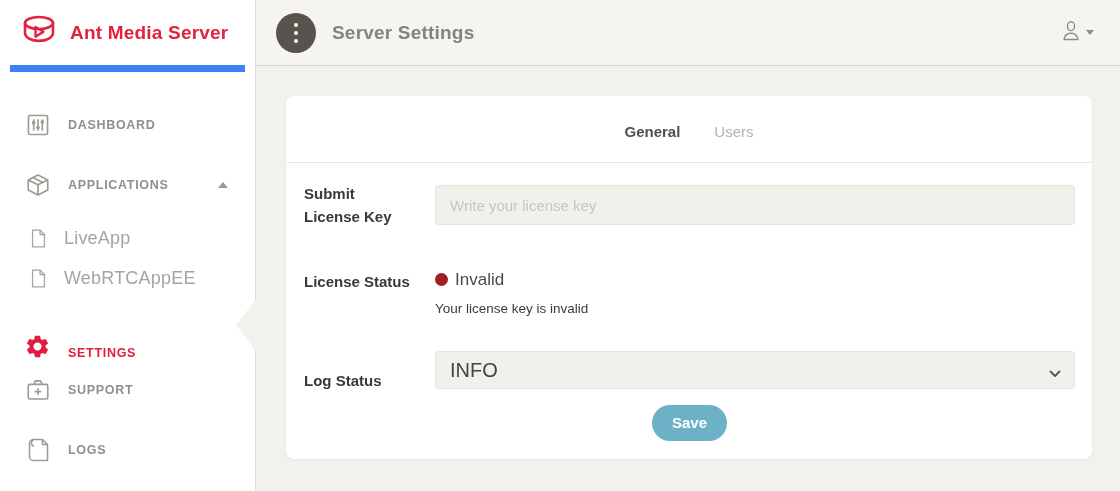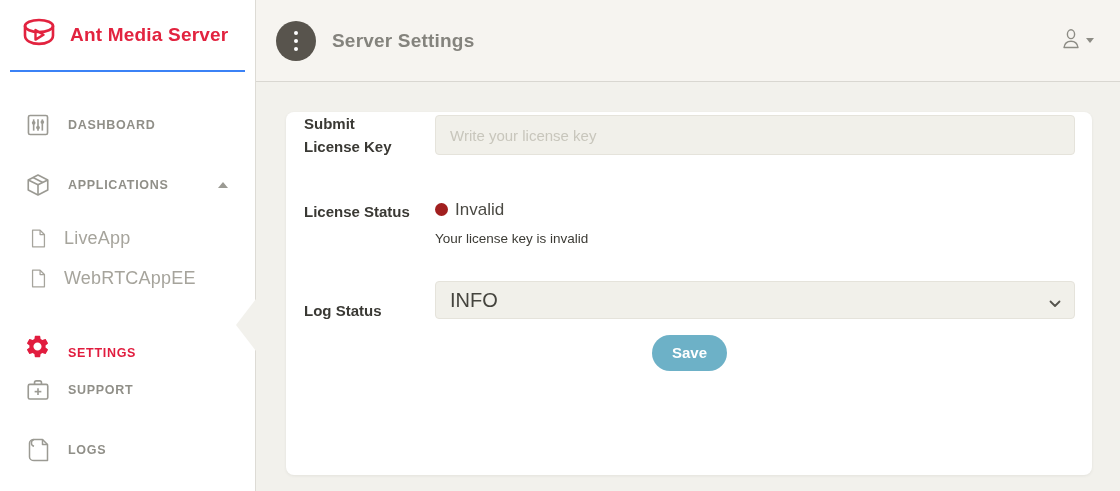--- a/index.html
+++ b/index.html
@@ -15,21 +15,21 @@
   .sidebar {
     position: relative;
     width: 256px; min-width: 256px; height: 100%;
     background: #ffffff;
     border-right: 1px solid #ddDBd5;
   }
   .logo {
     height: 72px; margin: 0 10px;
     display: flex; align-items: center; gap: 11px;
     padding-left: 9px;
-    border-bottom: 2px solid #3b82f6;
+    border-bottom: 7px solid #3b82f6;
     cursor: pointer;
   }
   .logo-text { font-size: 19px; font-weight: 700; color: #e2233f; letter-spacing: 0.2px; }
   .nav { padding-top: 23px; }
   .nav-item {
     display: flex; align-items: center;
     height: 60px; padding-left: 24px; cursor: pointer;
   }
   .nav-item .ic { width: 27px; display: flex; justify-content: center; }
   .nav-item .lbl {
@@ -58,21 +58,21 @@
     position: absolute; right: -1px; top: 299px;
     width: 0; height: 0;
     border-top: 26px solid transparent;
     border-bottom: 26px solid transparent;
     border-right: 20px solid #f2f1ec;
   }
 
   
   .main { flex: 1; display: flex; flex-direction: column; }
   .topbar {
-    height: 82px; background: #f6f4f0;
+    height: 66px; background: #f6f4f0;
     border-bottom: 1px solid #d9d7d1;
     display: flex; align-items: center;
     padding: 0 26px 0 20px;
   }
   .kebab-btn {
     width: 40px; height: 40px; border-radius: 50%;
     background: #58544d; border: none; cursor: pointer;
     display: flex; flex-direction: column; align-items: center; justify-content: center;
     gap: 4px;
   }
@@ -276,20 +276,24 @@
             <path d="M4 20.5 c0.6-4.2 3.4-6.3 7-6.3 s6.4 2.1 7 6.3 z" stroke-linejoin="round"></path>
           </svg>
         </span>
         <span class="caret-down"></span>
       </div>
     </header>
 
     <main class="content">
       <section class="card">
 
+        <div class="tabs">
+          <button class="tab active">General</button>
+          <button class="tab inactive">Users</button>
+        </div>
 
         <div class="card-body">
 
           <div class="form-row row-key">
             <div class="f-label">
               <span>Submit License Key</span>
             </div>
             <input class="license-input" type="text" placeholder="Write your license key" style="">
           </div>
 

